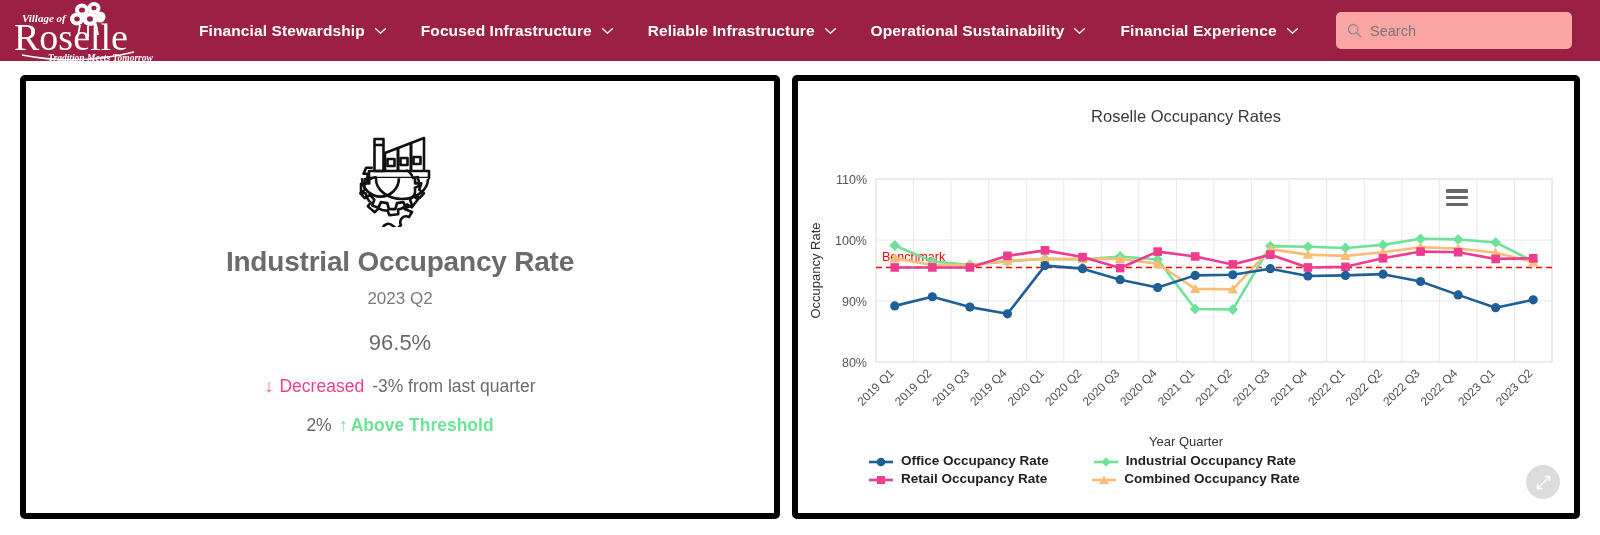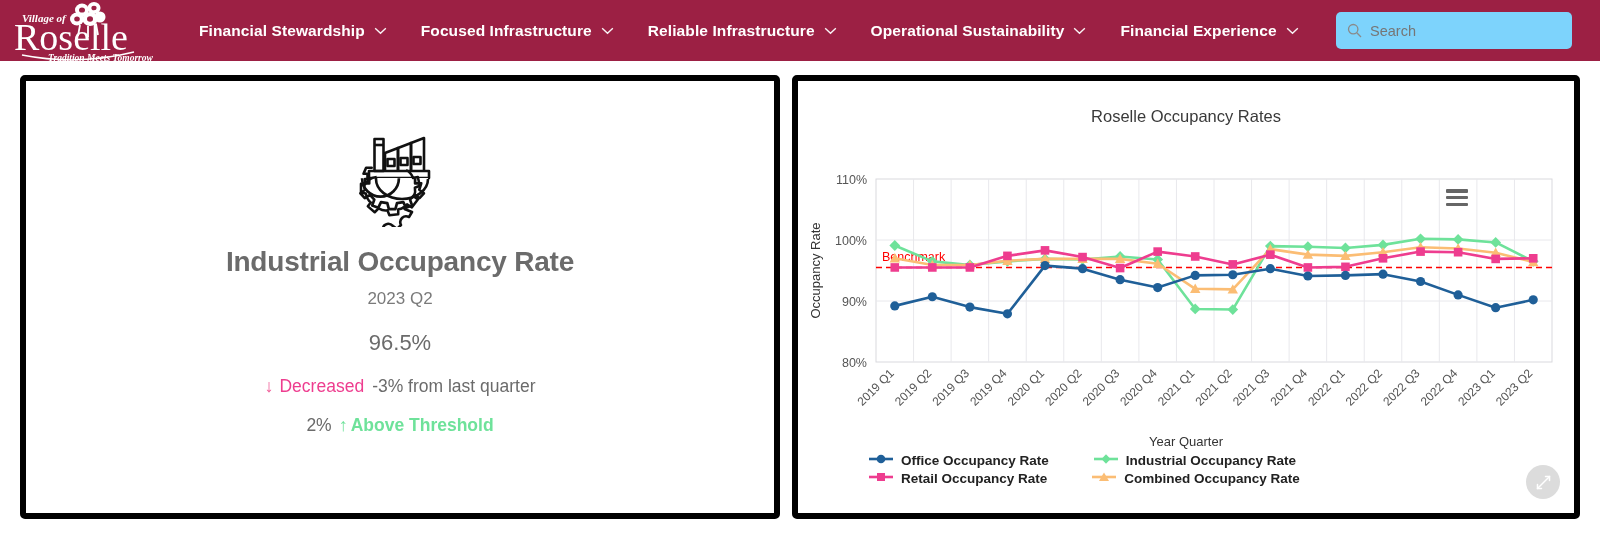--- a/index.html
+++ b/index.html
@@ -48,21 +48,21 @@
     padding: 10px 17px;
     cursor: pointer;
     white-space: nowrap;
   }
   .chev { width: 13px; height: 8px; flex: 0 0 auto; opacity: .95; }
 
   .search-wrap {
     flex: 0 0 auto;
     width: 236px;
     height: 37px;
-    background: #7dd3fc;
+    background: #fca5a5;
     border-radius: 5px;
     display: flex;
     align-items: center;
     gap: 8px;
     padding: 0 11px;
     margin-right: 12px;
   }
   .search-wrap svg { flex: 0 0 auto; }
   .search-input {
     border: none; outline: none;
@@ -161,21 +161,21 @@
   .hamburger span { display:block; height: 3.5px; background: #666; border-radius: 1px; }
 
   .legend {
     display: flex;
     flex-wrap: wrap;
     padding: 4px 0 0 70px;
     max-width: 720px;
   }
   .legend-item {
     display: flex;
-    align-items: flex-start;
+    align-items: flex-end;
     gap: 7px;
     font-size: 13.5px;
     color: #222;
     font-weight: bold;
     margin-right: 44px;
     margin-bottom: 3px;
     cursor: pointer;
     white-space: nowrap;
   }
   .legend-key { width: 26px; height: 12px; flex: 0 0 auto; }

